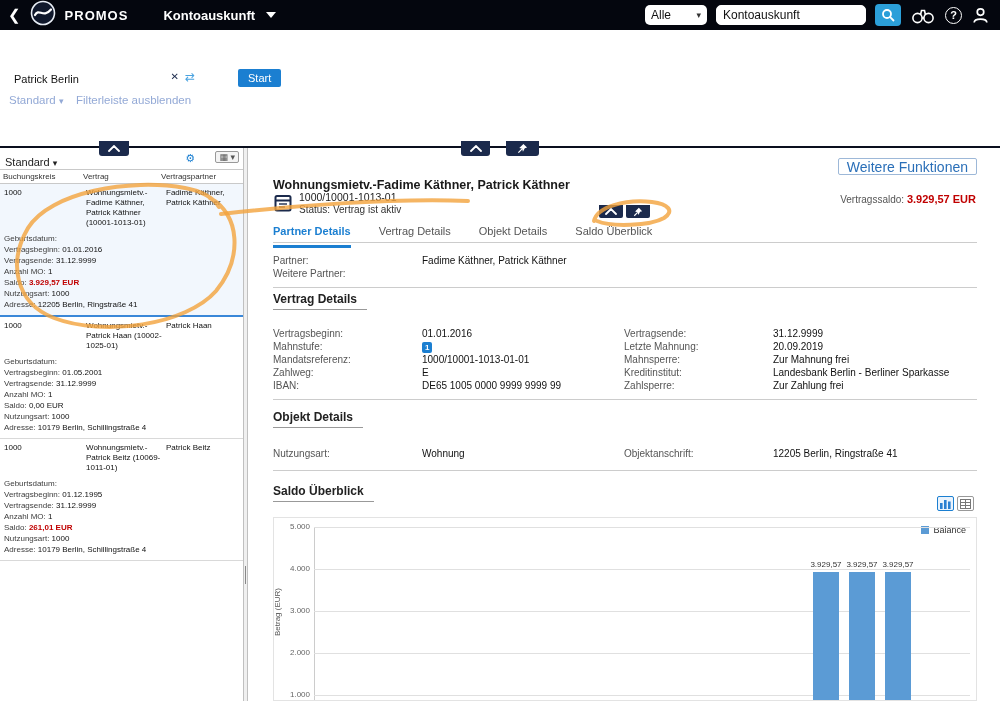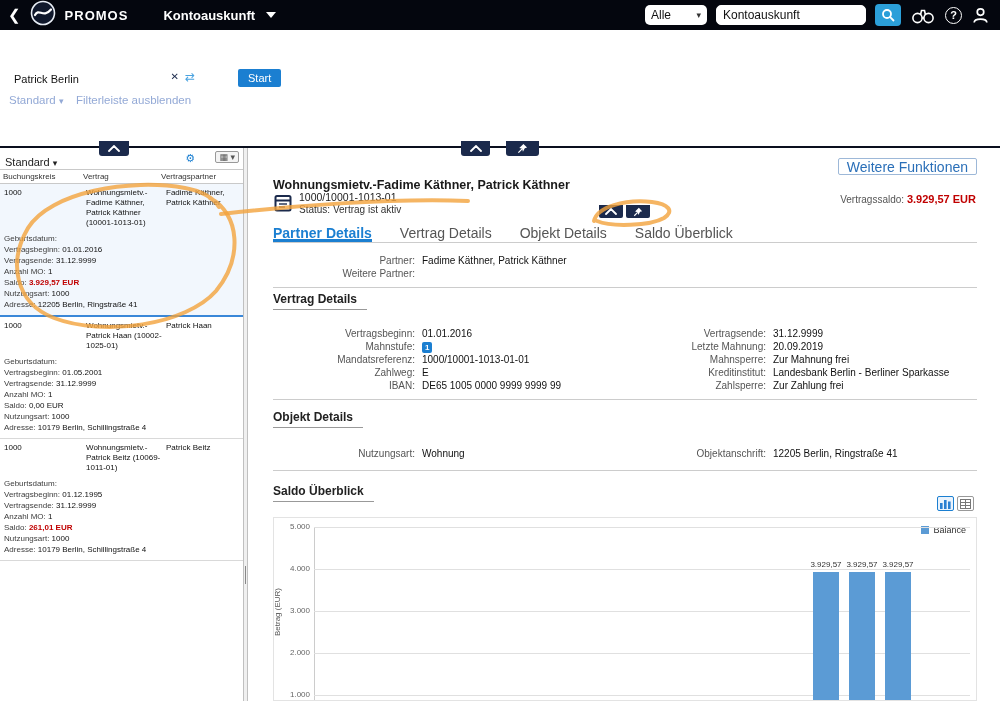--- a/index.html
+++ b/index.html
@@ -82,26 +82,26 @@
     border:1px solid #9db8d8;border-radius:2px;padding:0 8px;cursor:pointer;}
   .dtitle{position:absolute;left:25px;top:30px;font-size:12.5px;font-weight:bold;color:#1a1a1a;}
   .cicon{position:absolute;left:25px;top:45px;}
   .cid{position:absolute;left:51px;top:43px;font-size:10.5px;color:#222;}
   .cstatus{position:absolute;left:51px;top:56px;font-size:10px;color:#333;}
   .csaldo{position:absolute;right:24px;top:45px;font-size:10px;color:#555;}
   .csaldo .sv{color:var(--neg-red);font-weight:bold;font-size:11px;}
   .dcollapse{position:absolute;left:351px;top:57px;display:flex;gap:3px;}
   .dcollapse .mini{position:static;width:24px;height:13px;border-radius:0 0 2px 2px;}
   .tabs{position:absolute;left:25px;right:23px;top:77px;height:18px;border-bottom:1px solid #ccc;display:flex;gap:28px;}
-  .tab{font-size:14px;color:#555;padding-bottom:14px;cursor:pointer;text-align:center;}
+  .tab{font-size:11px;color:#555;padding-bottom:20px;cursor:pointer;text-align:center;}
   .tab.active{color:var(--accent);border-bottom:3px solid var(--accent);font-weight:bold;}
   .fields{position:absolute;left:25px;width:345px;}
   .fields.right{left:376px;}
   .dfrow{display:flex;line-height:13px;}
-  .dl{width:142px;text-align:right;color:#555;font-size:10px;flex:none;}
+  .dl{width:142px;color:#555;font-size:10px;flex:none;}
   .dv{margin-left:7px;color:#111;font-size:10px;white-space:nowrap;}
   .divider{position:absolute;left:25px;right:23px;border-top:1px solid #ccc;}
   .shead{position:absolute;left:25px;font-size:12px;font-weight:bold;color:#222;
     border-bottom:1px solid #999;padding:0 10px 3px 0;}
   .badge{display:inline-block;min-width:9px;background:var(--accent);color:#fff;font-size:8px;font-weight:bold;
     text-align:center;border-radius:2px;padding:1px 3px;line-height:9px;}
   .chartbtns{position:absolute;top:348px;right:26px;display:flex;gap:3px;}
   .cbtn{width:17px;height:15px;border:1px solid #999;border-radius:2px;background:#fff;
     display:inline-flex;align-items:center;justify-content:center;cursor:pointer;}
   .cbtn.active{border-color:var(--accent);background:#eaf3fc;}

